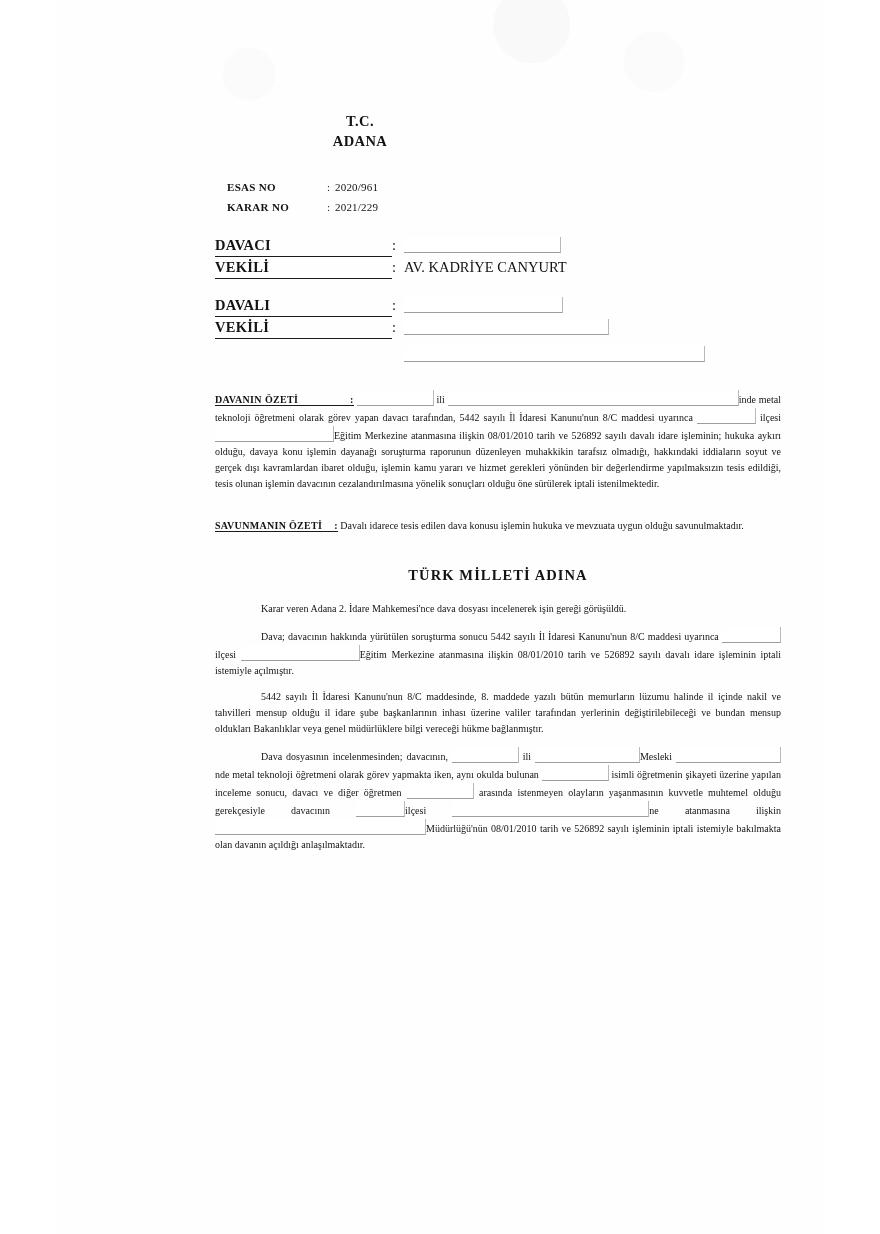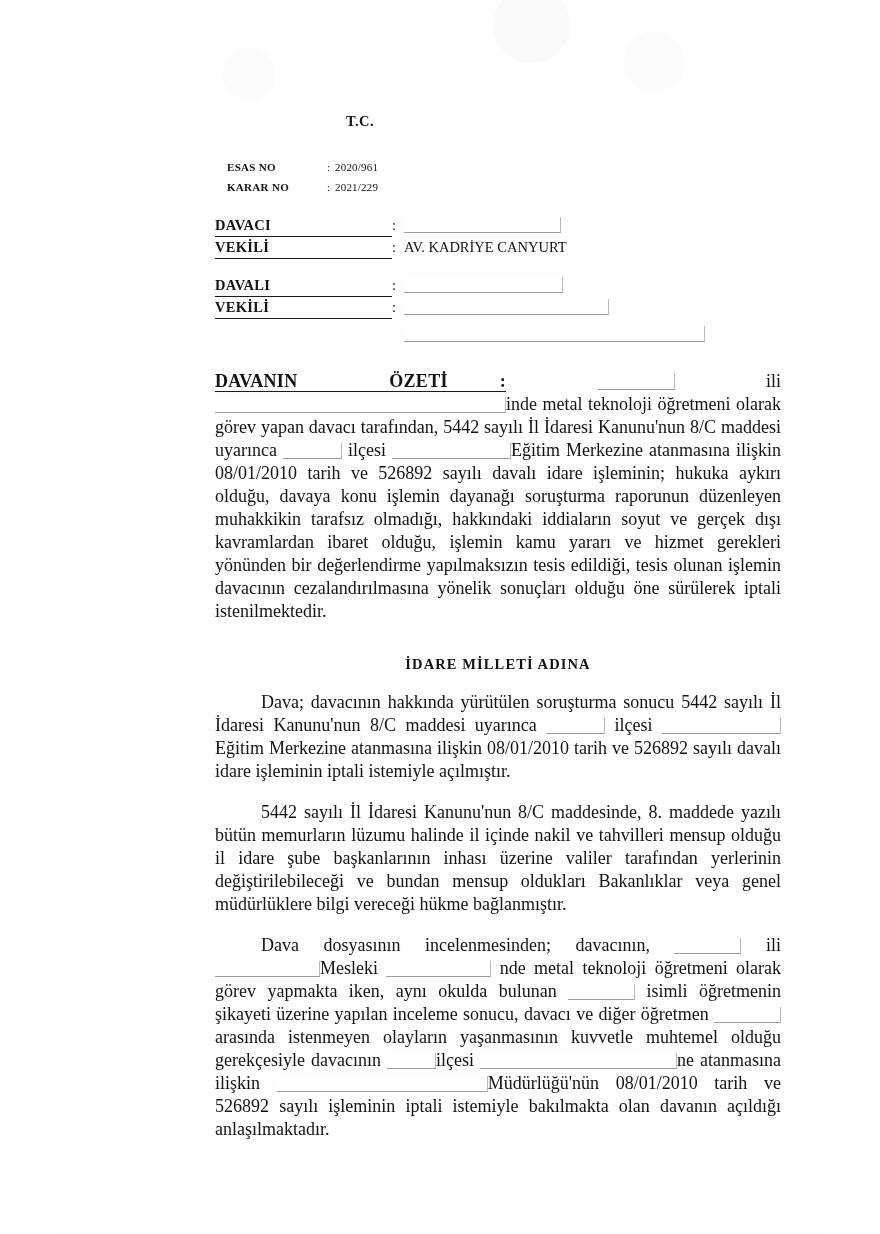--- a/index.html
+++ b/index.html
@@ -89,22 +89,22 @@
     vertical-align: -3px;
     position: relative;
   }
   .redact.b-rb { border-right: 1px solid #b9b9b9; border-bottom: 1px solid #9d9d9d; }
 
   .rbox-inline { height: 15px; }
 
   
   .section { margin-top: 26px; }
   .para {
-    font-size: 18px;
-    line-height: 23px;
+    font-size: 10px;
+    line-height: 16px;
     text-align: justify;
     text-justify: inter-word;
   }
   .para.indent { text-indent: 46px; }
   .heading-inline {
     font-weight: bold;
     border-bottom: 1.6px solid #1a1a1a;
     padding-bottom: 0px;
     letter-spacing: 0.3px;
     white-space: nowrap;
@@ -167,20 +167,21 @@
 </head>
 <body>
 
 <div class="page">
   <div class="speckle"></div>
 
   <div class="content">
 
     <div class="court-header">
       <div>T.C.</div>
+      <div>ADANA</div>
     </div>
 
     <div class="case-numbers">
       <div class="case-row">
         <span class="case-label">ESAS NO</span>
         <span class="case-sep">:</span>
         <span class="case-value">2020/961</span>
       </div>
       <div class="case-row">
         <span class="case-label">KARAR NO</span>
@@ -233,25 +234,29 @@
         <span class="party-value">
           <span class="redact b-rb rbox-inline" style="width:300px;"></span>
         </span>
       </div>
     </div>
 
     <div class="section">
       <p class="para"><span class="heading-inline"><span>DAVANIN  ÖZETİ</span><span style="display:inline-block;width:52px;"></span><span>:</span></span> <span class="redact b-rb rbox-inline" style="width:76px;"></span> <span>ili</span> <span class="redact b-rb rbox-inline" style="width:290px;"></span><span>inde metal teknoloji öğretmeni olarak görev yapan davacı tarafından, 5442 sayılı İl İdaresi Kanunu'nun 8/C maddesi uyarınca</span> <span class="redact b-rb rbox-inline" style="width:58px;"></span> <span>ilçesi</span> <span class="redact b-rb rbox-inline" style="width:118px;"></span><span>Eğitim Merkezine atanmasına ilişkin 08/01/2010 tarih ve 526892 sayılı davalı idare işleminin; hukuka aykırı olduğu, davaya konu işlemin dayanağı soruşturma raporunun düzenleyen muhakkikin tarafsız olmadığı, hakkındaki iddiaların soyut ve gerçek dışı kavramlardan ibaret olduğu, işlemin kamu yararı ve hizmet gerekleri yönünden bir değerlendirme yapılmaksızın tesis edildiği, tesis olunan işlemin davacının cezalandırılmasına yönelik sonuçları olduğu öne sürülerek iptali istenilmektedir.</span></p>
     </div>
 
-
-    <div class="center-title">İDARE  MİLLETİ  ADINA</div>
+    <div class="section">
+      <p class="para"><span class="heading-inline"><span>SAVUNMANIN  ÖZETİ</span><span style="display:inline-block;width:12px;"></span><span>:</span></span> <span>Davalı idarece tesis edilen dava konusu işlemin hukuka ve mevzuata uygun olduğu savunulmaktadır.</span></p>
+    </div>
+
+    <div class="center-title">TÜRK  MİLLETİ  ADINA</div>
 
     <div>
 
+      <p class="para indent">Karar veren Adana 2. İdare Mahkemesi'nce dava dosyası incelenerek işin gereği görüşüldü.</p>
 
       <p class="para indent"><span>Dava; davacının hakkında yürütülen soruşturma sonucu 5442 sayılı İl İdaresi Kanunu'nun 8/C maddesi uyarınca</span> <span class="redact b-rb rbox-inline" style="width:58px;"></span> <span>ilçesi</span> <span class="redact b-rb rbox-inline" style="width:118px;"></span><span>Eğitim Merkezine atanmasına ilişkin 08/01/2010 tarih ve 526892 sayılı davalı idare işleminin iptali istemiyle açılmıştır.</span></p>
 
       <p class="para indent">5442 sayılı İl İdaresi Kanunu'nun 8/C maddesinde, 8. maddede yazılı bütün memurların lüzumu halinde il içinde nakil ve tahvilleri mensup olduğu il idare şube başkanlarının inhası üzerine valiler tarafından yerlerinin değiştirilebileceği ve bundan mensup oldukları Bakanlıklar veya genel müdürlüklere bilgi vereceği hükme bağlanmıştır.</p>
 
       <p class="para indent"><span>Dava dosyasının incelenmesinden; davacının,</span> <span class="redact b-rb rbox-inline" style="width:66px;"></span> <span>ili</span> <span class="redact b-rb rbox-inline" style="width:104px;"></span><span>Mesleki</span> <span class="redact b-rb rbox-inline" style="width:104px;"></span> <span>nde metal teknoloji öğretmeni olarak görev yapmakta iken, aynı okulda bulunan</span> <span class="redact b-rb rbox-inline" style="width:66px;"></span> <span>isimli öğretmenin şikayeti üzerine yapılan inceleme sonucu, davacı ve diğer öğretmen</span> <span class="redact b-rb rbox-inline" style="width:66px;"></span> <span>arasında istenmeyen olayların yaşanmasının kuvvetle muhtemel olduğu gerekçesiyle davacının</span> <span class="redact b-rb rbox-inline" style="width:48px;"></span><span>ilçesi</span> <span class="redact b-rb rbox-inline" style="width:196px;"></span><span>ne atanmasına ilişkin</span> <span class="redact b-rb rbox-inline" style="width:210px;"></span><span>Müdürlüğü'nün 08/01/2010 tarih ve 526892 sayılı işleminin iptali istemiyle bakılmakta olan davanın açıldığı anlaşılmaktadır.</span></p>
     </div>
   </div>
 
 </div>

